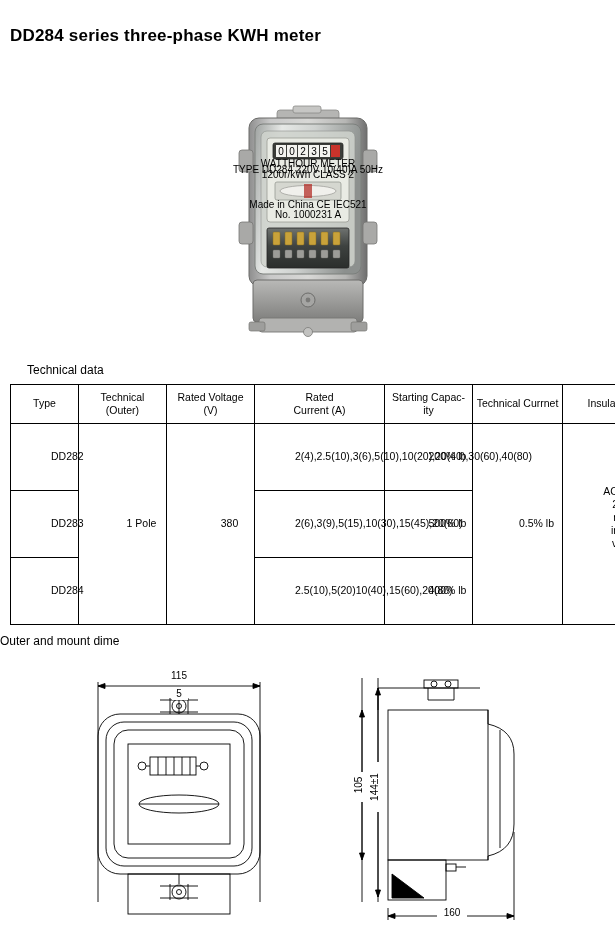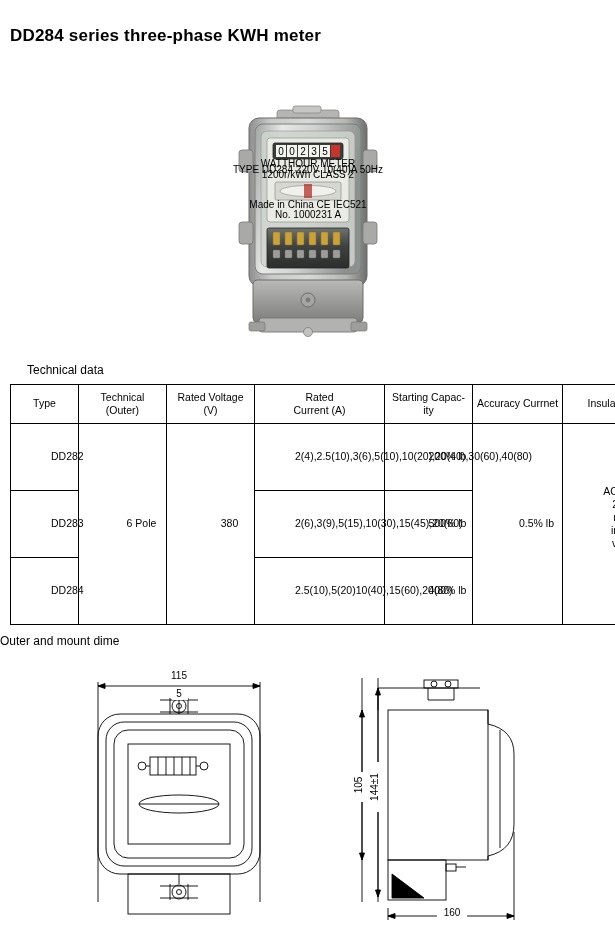--- a/index.html
+++ b/index.html
@@ -223,28 +223,28 @@
           <span>(V)</span>
         </td>
         <td>
           <span>Rated</span><br>
           <span>Current (A)</span>
         </td>
         <td>
           <span>Starting Capac-</span><br>
           <span>ity</span>
         </td>
-        <td><span>Accuracy Currnet</span></td>
+        <td><span>Technical Currnet</span></td>
         <td><span>Insulation</span></td>
       </tr>
     </thead>
     <tbody>
       <tr>
         <td>DD282</td>
-        <td rowspan="3">6 Pole</td>
+        <td rowspan="3">1 Pole</td>
         <td rowspan="3">380</td>
         <td>2(4),2.5(10),3(6),5(10),10(20),20(40),30(60),40(80)</td>
         <td>200% lb</td>
         <td rowspan="3">0.5% lb</td>
         <td rowspan="3">AC voltage 2kV for minute  impluse voltage 6kV</td>
       </tr>
       <tr>
         <td>DD283</td>
         <td>2(6),3(9),5(15),10(30),15(45),20(60)</td>
         <td>500% lb</td>

